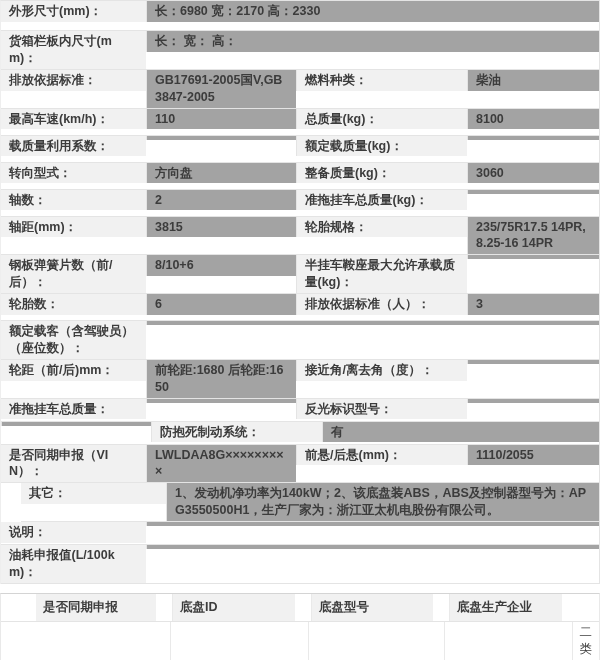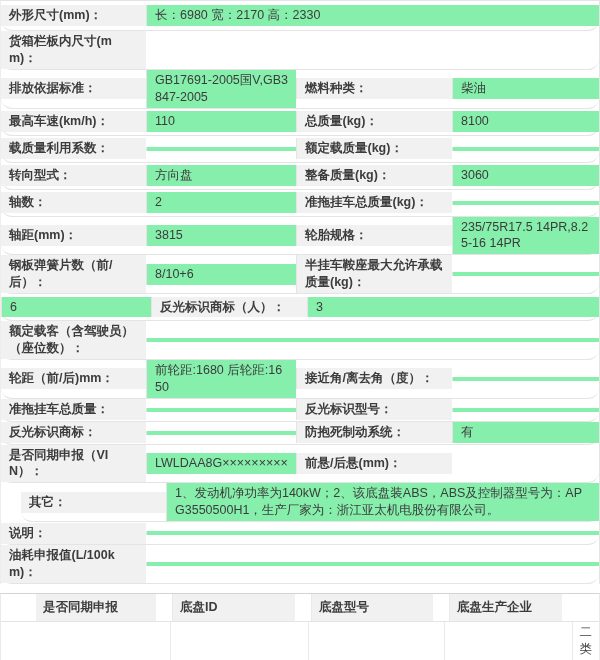--- a/index.html
+++ b/index.html
@@ -10,31 +10,31 @@
     color: #3c3c3c;
     -webkit-font-smoothing: antialiased;
   }
   
   .spec {
     border-top: 1px solid #e4e4e4;
     border-left: 1px solid #eeeeee;
     border-right: 1px solid #e4e4e4;
     width: 598px;
   }
-  .row { display: flex; align-items: center; border-bottom: 1px solid #e4e4e4; border-radius: 11px; }
+  .row { display: flex; align-items: flex-start; border-bottom: 1px solid #e4e4e4; }
   .cell {
     display: flex; align-items: center;
     padding: 2px 8px; box-sizing: border-box;
     line-height: 1.35; word-break: break-all;
   }
   .lab { background: #f1f1f1; font-weight: bold; }
-  .val { background: #86efac; }
+  .val { background: #a3a3a3; font-weight: bold; }
   .c1 { width: 145px; }
   .c2 { width: 150px; border-left: 1px solid #e4e4e4; }
-  .c3 { width: 156px; border-left: 1px solid #e4e4e4; }
+  .c3 { width: 171px; border-left: 1px solid #e4e4e4; }
   .c4 { flex: 1; border-left: 1px solid #e4e4e4; }
   .cspan { flex: 1; border-left: 1px solid #e4e4e4; }
   .h22 { min-height: 22px; } .h26 { min-height: 26px; } .h27 { min-height: 27px; }
   .h29 { min-height: 29px; } .h36 { min-height: 36px; } .h37 { min-height: 37px; }
   .h38 { min-height: 38px; margin-left: 20px; }
   
   .dtable {
     width: 598px;
     border: 1px solid #e9e9e9;
     border-top: 1px solid #d4d4d4;
@@ -58,20 +58,21 @@
 
 <div class="spec">
 
   <div class="row h29">
     <div class="cell lab c1">外形尺寸(mm)：</div>
     <div class="cell val cspan">长：6980 宽：2170 高：2330</div>
   </div>
 
   <div class="row h26">
     <div class="cell lab c1">货箱栏板内尺寸(mm)：</div>
+    <div class="cell val cspan">长： 宽： 高：</div>
   </div>
 
   <div class="row h37">
     <div class="cell lab c1">排放依据标准：</div>
     <div class="cell val c2">GB17691-2005国V,GB3847-2005</div>
     <div class="cell lab c3">燃料种类：</div>
     <div class="cell val c4">柴油</div>
   </div>
 
   <div class="row h26">
@@ -110,22 +111,23 @@
   </div>
 
   <div class="row h36">
     <div class="cell lab c1">钢板弹簧片数（前/后）：</div>
     <div class="cell val c2">8/10+6</div>
     <div class="cell lab c3">半挂车鞍座最大允许承载质量(kg)：</div>
     <div class="cell val c4"></div>
   </div>
 
   <div class="row h26">
+    <div class="cell lab c1">轮胎数：</div>
     <div class="cell val c2">6</div>
-    <div class="cell lab c3">反光标识商标（人）：</div>
+    <div class="cell lab c3">排放依据标准（人）：</div>
     <div class="cell val c4">3</div>
   </div>
 
   <div class="row h36">
     <div class="cell lab c1">额定载客（含驾驶员）（座位数）：</div>
     <div class="cell val cspan"></div>
   </div>
 
   <div class="row h26">
     <div class="cell lab c1">轮距（前/后)mm：</div>
@@ -135,30 +137,30 @@
   </div>
 
   <div class="row h22">
     <div class="cell lab c1">准拖挂车总质量：</div>
     <div class="cell val c2"></div>
     <div class="cell lab c3">反光标识型号：</div>
     <div class="cell val c4"></div>
   </div>
 
   <div class="row h22">
-    <div class="cell lab c1">反光标识商标：</div>
     <div class="cell val c2"></div>
     <div class="cell lab c3">防抱死制动系统：</div>
     <div class="cell val c4">有</div>
   </div>
 
   <div class="row h22">
     <div class="cell lab c1">是否同期申报（VIN）：</div>
     <div class="cell val c2">LWLDAA8G×××××××××</div>
     <div class="cell lab c3">前悬/后悬(mm)：</div>
+    <div class="cell val c4">1110/2055</div>
   </div>
 
   <div class="row h38">
     <div class="cell lab c1">其它：</div>
     <div class="cell val cspan">1、发动机净功率为140kW；2、该底盘装ABS，ABS及控制器型号为：APG3550500H1，生产厂家为：浙江亚太机电股份有限公司。</div>
   </div>
 
   <div class="row h22">
     <div class="cell lab c1">说明：</div>
     <div class="cell val cspan"></div>

